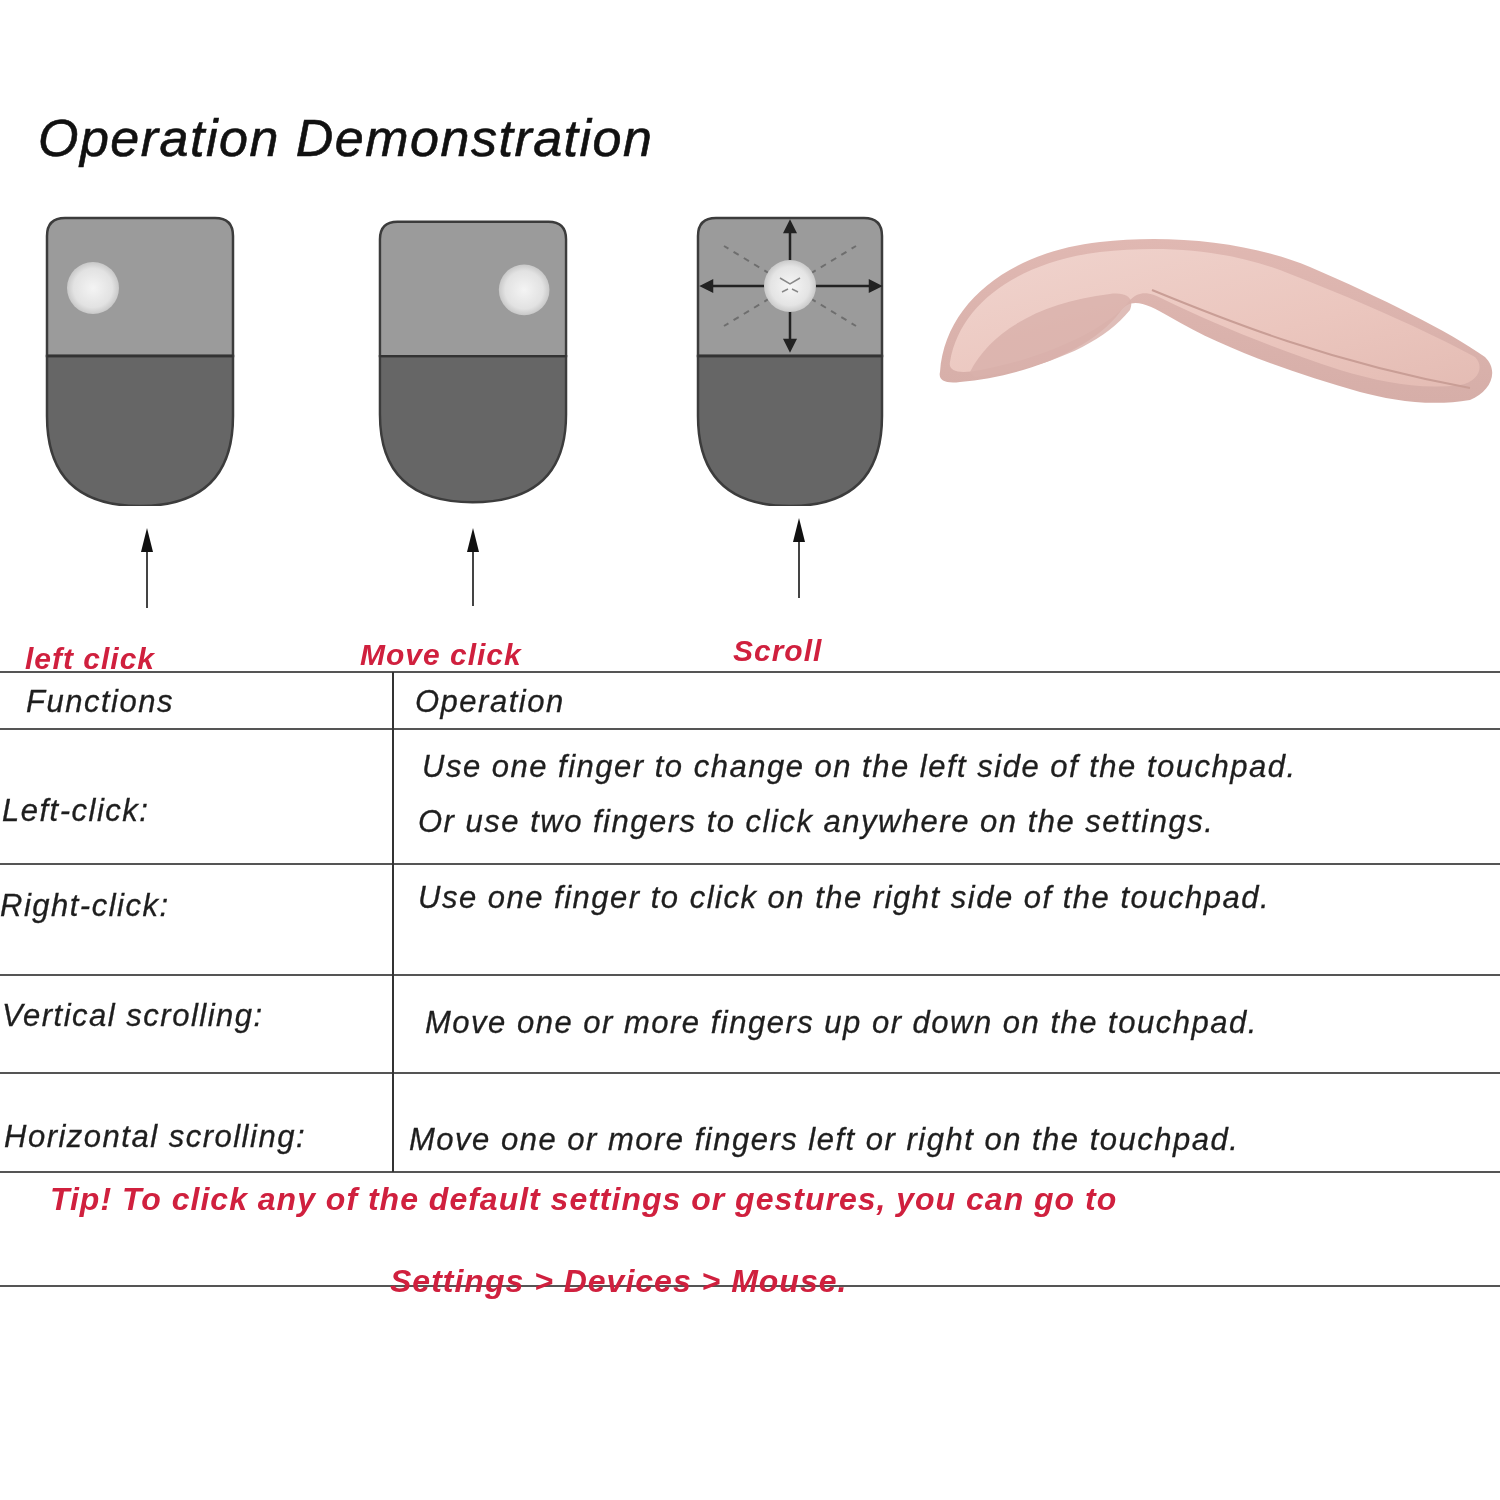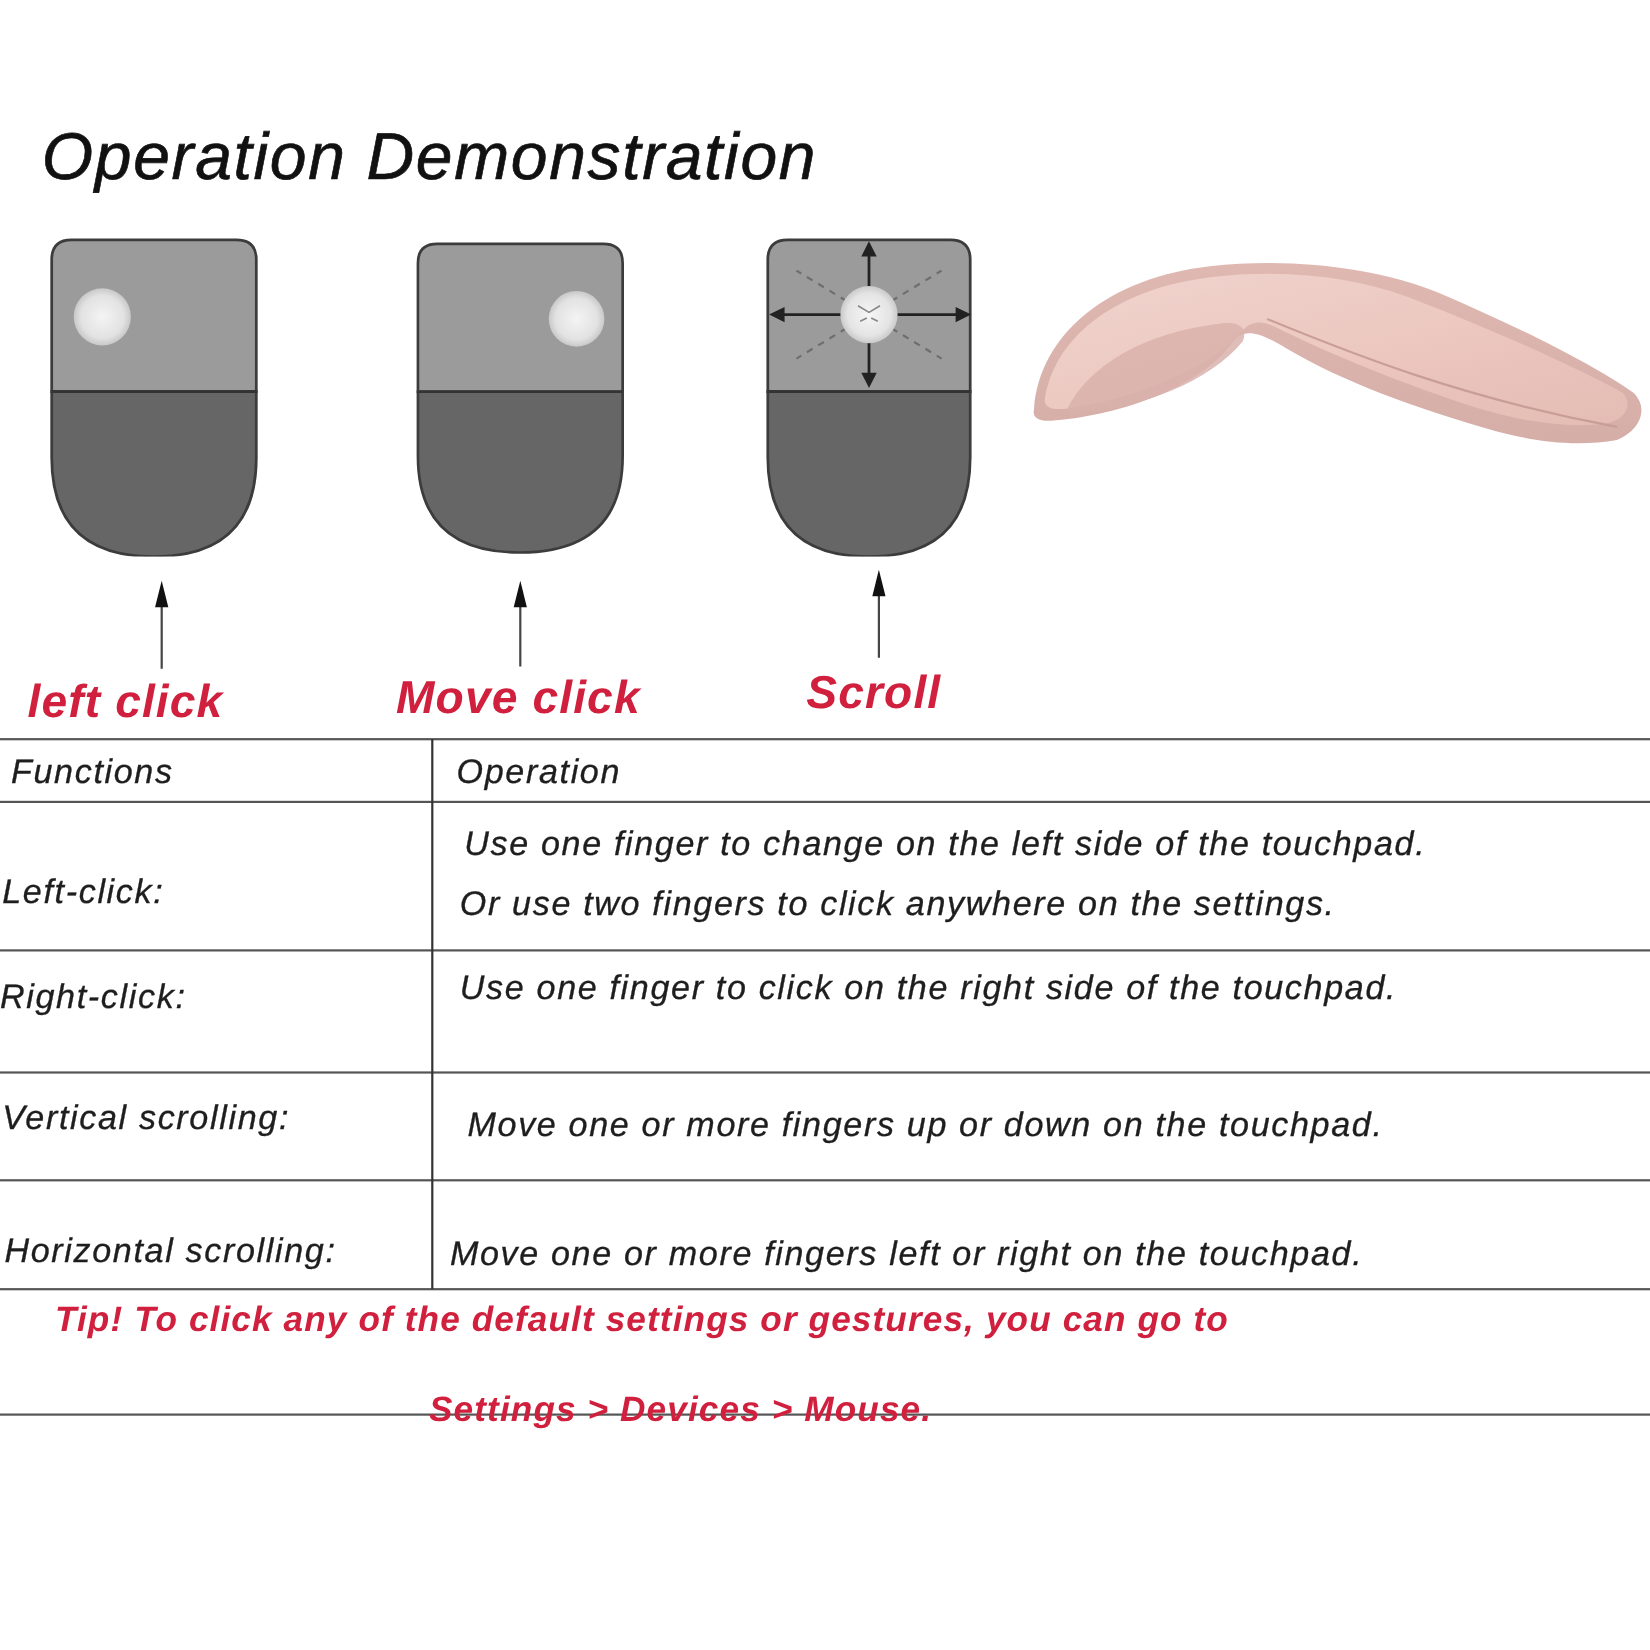--- a/index.html
+++ b/index.html
@@ -12,21 +12,21 @@
       height: 1500px;
       position: relative;
       overflow: hidden;
       font-family: "Liberation Sans", "DejaVu Sans", sans-serif;
       color: #1a1a1a;
     }
     .title {
       position: absolute;
       left: 38px;
       top: 108px;
-      font-size: 60px;
+      font-size: 52px;
       font-style: italic;
       font-weight: 400;
       letter-spacing: 1.5px;
       color: #111;
       -webkit-text-stroke: 0.6px #111;
       white-space: nowrap;
     }
 
     
     .pad {
@@ -37,26 +37,27 @@
     .pad svg { display: block; width: 100%; height: 100%; }
 
     .arrow {
       position: absolute;
       width: 20px;
     }
     .arrow svg { display: block; }
 
     .red-label {
       position: absolute;
-      font-size: 42px;
+      font-size: 30px;
       font-style: italic;
       font-weight: 700;
       color: #d0203e;
       letter-spacing: 1px;
       white-space: nowrap;
+      margin-top: 28px;
     }
 
     .mouse {
       position: absolute;
       left: 930px;
       top: 222px;
       width: 570px;
       height: 200px;
     }
     .mouse svg { display: block; width: 100%; height: 100%; }
@@ -217,21 +218,21 @@
 
 <div class="hline" style="top:671px;"></div>
 <div class="hline" style="top:728px;"></div>
 <div class="hline" style="top:863px;"></div>
 <div class="hline" style="top:974px;"></div>
 <div class="hline" style="top:1072px;"></div>
 <div class="hline" style="top:1171px;"></div>
 <div class="hline" style="top:1285px;"></div>
 <div class="vline" style="top:672px; height:500px;"></div>
 
-<div class="cell" style="left:10px; top:684px;text-align:center;">Functions</div>
+<div class="cell" style="left:26px; top:684px;text-align:center;">Functions</div>
 <div class="cell" style="left:415px; top:684px;">Operation</div>
 
 <div class="cell" style="left:2px; top:757px;margin-top:36px;">Left-click:</div>
 <div class="cell" style="left:422px; top:749px;">Use one finger to change on the left side of the touchpad.</div>
 <div class="cell" style="left:418px; top:804px;">Or use two fingers to click anywhere on the settings.</div>
 
 <div class="cell" style="left:0px; top:888px;">Right-click:</div>
 <div class="cell" style="left:418px; top:880px;">Use one finger to click on the right side of the touchpad.</div>
 
 <div class="cell" style="left:2px; top:998px;">Vertical scrolling:</div>

